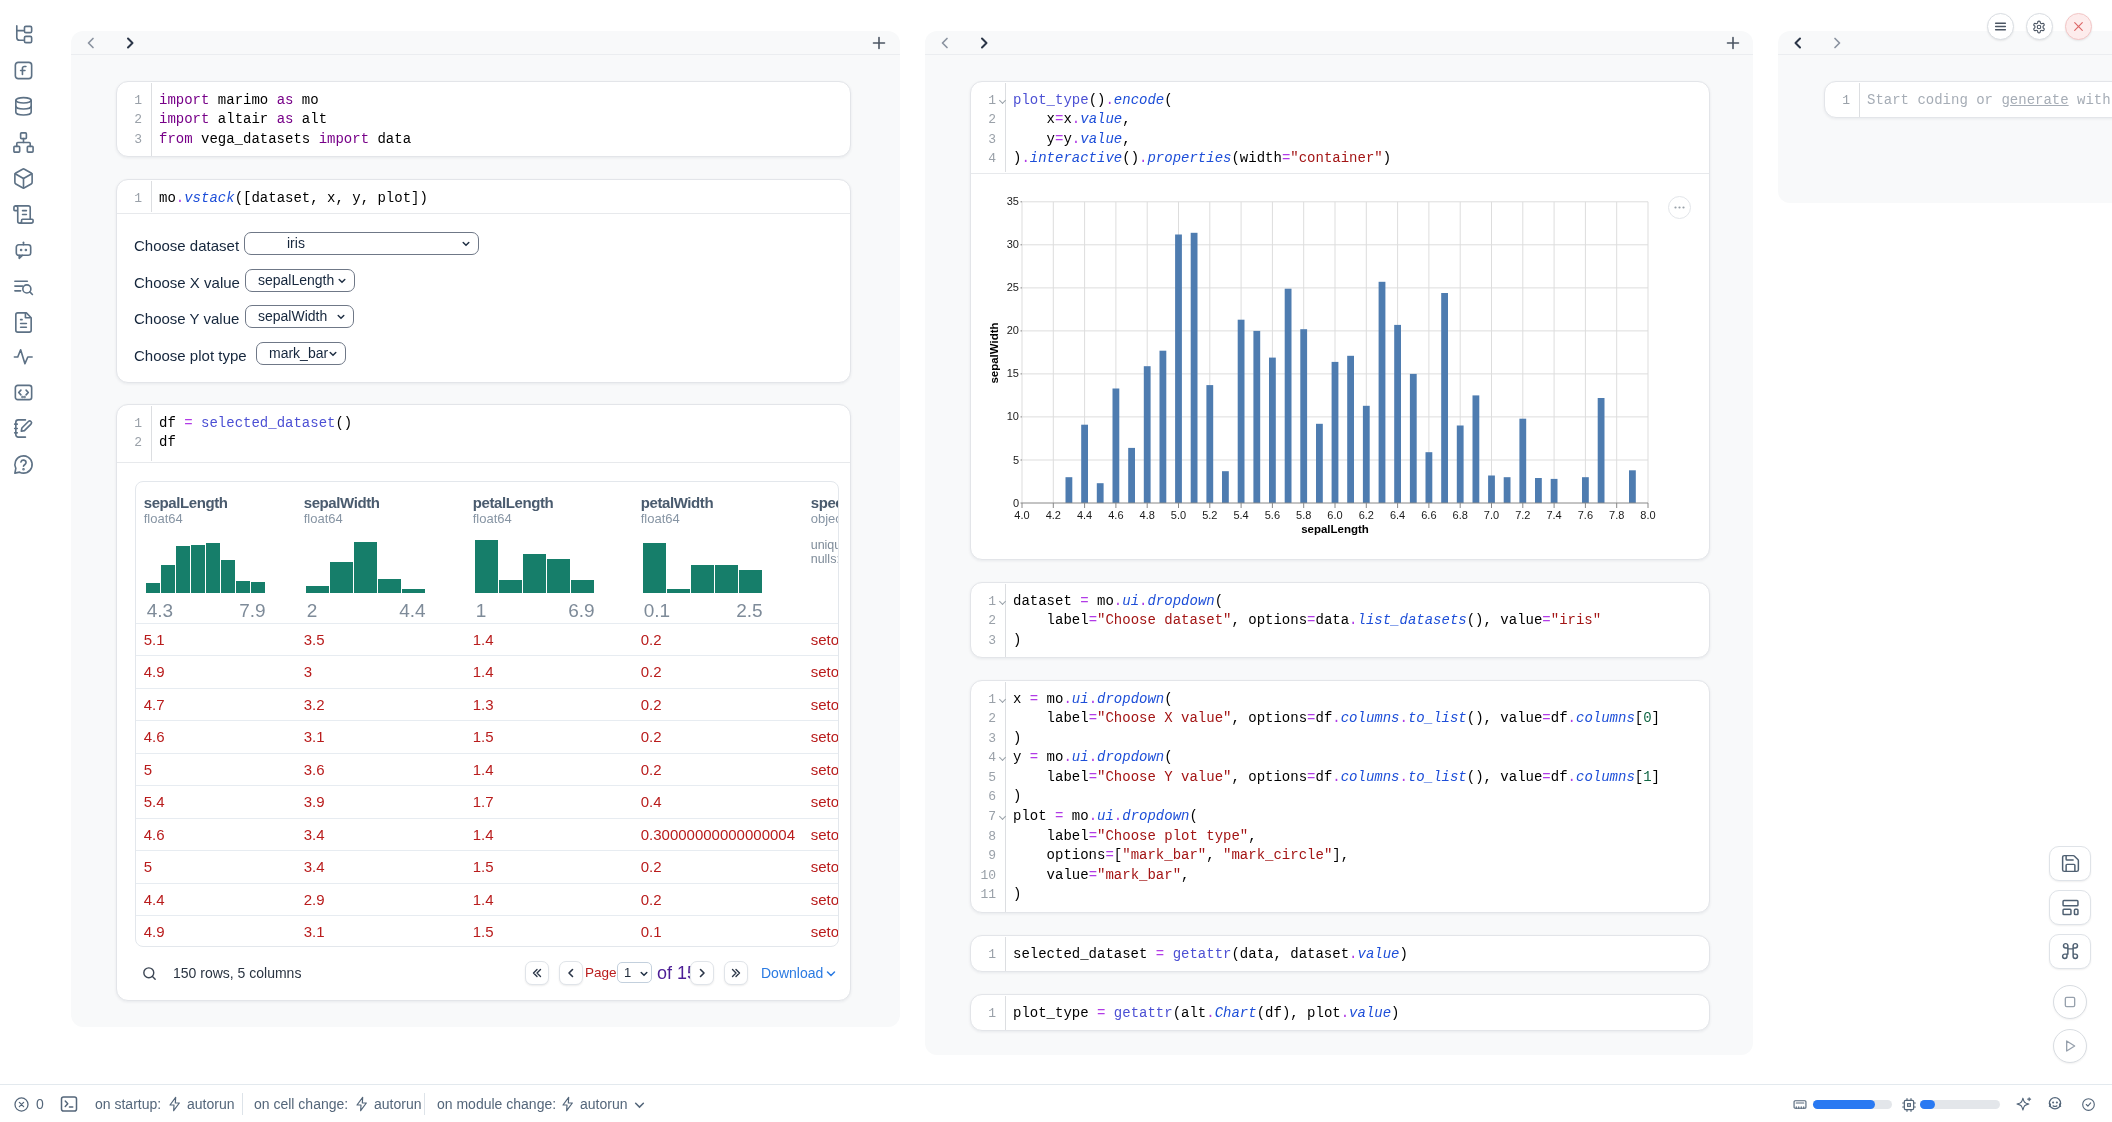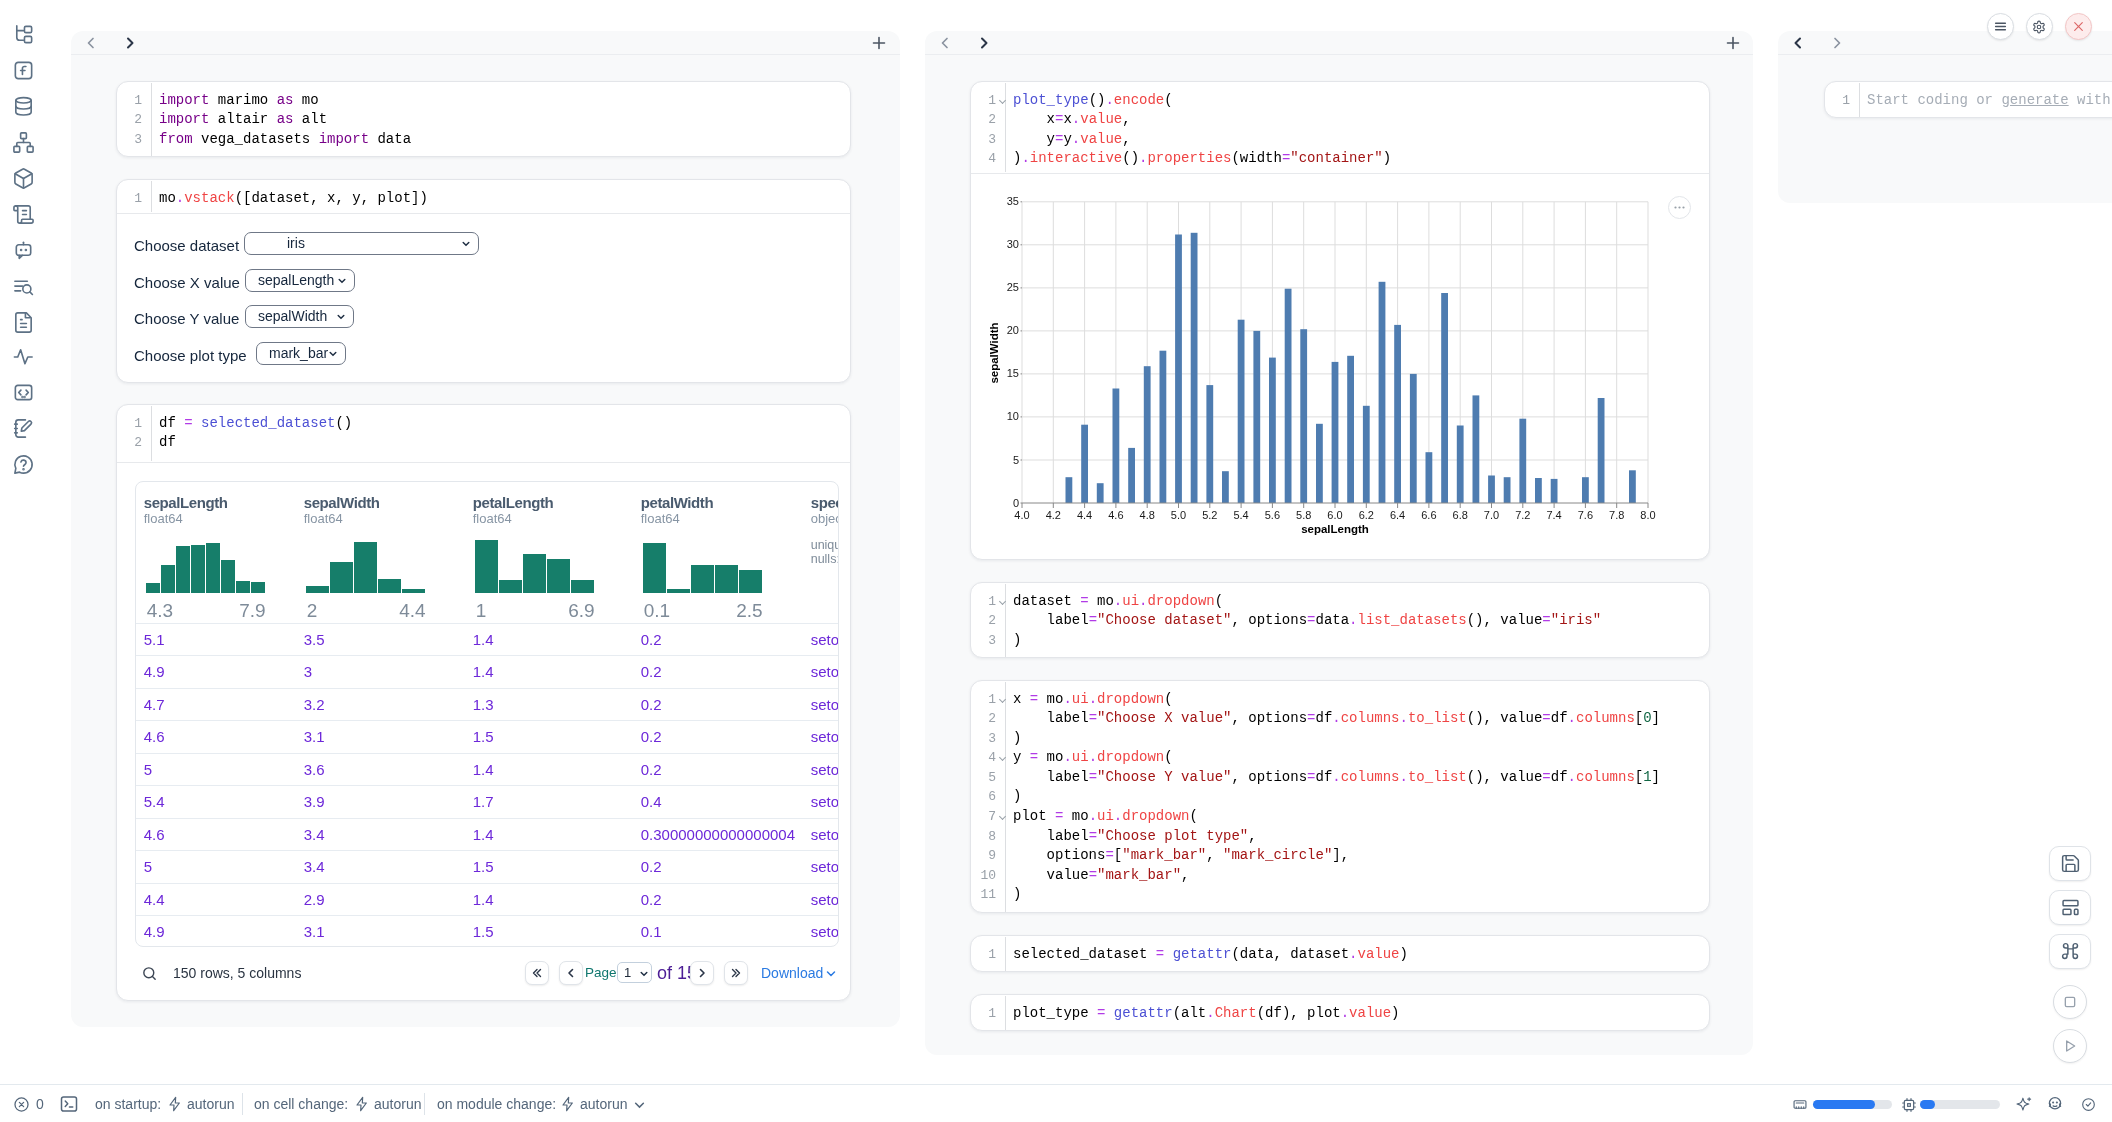--- a/index.html
+++ b/index.html
@@ -19,36 +19,36 @@
     font-family:"Liberation Mono", monospace; font-size:14px; line-height:19.6px; }
   .ln { flex:0 0 25px; text-align:right; color:#9aa1a9; font-size:13px; }
   .gs { flex:0 0 9px; }
   .cd { padding-left:8px; white-space:pre; color:#000; }
   .gline { position:absolute; width:1px; background:#dcdee1; left:34px; top:1px; }
   .fold { position:absolute; left:29px; top:7px; width:5px; height:5px;
     border-left:1.4px solid #99a1a9; border-bottom:1.4px solid #99a1a9; transform:rotate(-45deg); }
   .k { color:#770088; } 
   .s { color:#a31515; } 
   .f { color:#4c50d4; } 
-  .p { color:#ef4444; } 
+  .p { color:#1d4ed8;font-style:italic; } 
   .o { color:#b13be6; } 
   .n { color:#116644; } 
   .outsep { border-top:1px solid #e7e9ec; }
   
   .ddrow { position:absolute; height:23px; }
   .ddlabel { position:absolute; top:2px; font-size:15px; color:#15263c; line-height:23px; white-space:nowrap; }
   .ddsel { position:absolute; height:23px; background:#fff; border:1px solid #6f7887; border-radius:7px;
     font-size:14px; color:#15263c; line-height:21px; padding-left:12px; white-space:nowrap; }
   .ddsel .chev { position:absolute; right:8px; top:7px; width:8px; height:8px; }
   
   .thname { position:absolute; font-size:15px; font-weight:bold; color:#4a5b6e; letter-spacing:-0.4px; white-space:nowrap; }
   .thtype { position:absolute; font-size:13px; color:#8795a4; white-space:nowrap; }
   .axlab  { position:absolute; font-size:19px; color:#7e8b99; white-space:nowrap; }
   .trow { position:absolute; left:0; right:0; height:32.5px; border-top:1px solid #e7ecf1; }
-  .tcell { position:absolute; font-size:15px; color:#6d28d9; line-height:31.5px; white-space:nowrap; }
+  .tcell { position:absolute; font-size:15px; color:#b91c1c; line-height:31.5px; white-space:nowrap; }
   .pgbtn { position:absolute; width:24px; height:24px; background:#fff; border:1px solid #e0e4e9;
     border-radius:7px; box-shadow:0 1px 2px rgba(0,0,0,0.08); }
   .pgbtn svg { display:block; margin:5px auto 0; }
   
   #statusbar { position:absolute; left:0; right:0; bottom:0; height:38px; background:#fff;
     border-top:1px solid #e3e9ee; }
   .sbtext { position:absolute; font-size:14px; color:#54667a; line-height:38px; white-space:nowrap; }
   .sbsep { position:absolute; top:8px; height:22px; width:1px; background:#dde3e9; }
   
   .fbtn { position:absolute; left:2049px; width:42px; height:35px; background:#fff;
@@ -412,21 +412,21 @@
 <span class="pgbtn" style="left:408px;top:9px;">
         <svg width="12" height="12" viewBox="0 0 12 12">
           <path d="M6 2.5 L2.5 6 L6 9.5 M9.5 2.5 L6 6 L9.5 9.5" fill="none" stroke="#2b3648" stroke-width="1.4" stroke-linecap="round" stroke-linejoin="round"></path>
         </svg>
       </span>
 <span class="pgbtn" style="left:442px;top:9px;">
         <svg width="12" height="12" viewBox="0 0 12 12">
           <path d="M7.5 2.5 L4 6 L7.5 9.5" fill="none" stroke="#2b3648" stroke-width="1.6" stroke-linecap="round" stroke-linejoin="round"></path>
         </svg>
       </span>
-<span style="position:absolute;left:468px;top:0;line-height:42px;font-size:13.5px;color:#0f766e;">Page</span>
+<span style="position:absolute;left:468px;top:0;line-height:42px;font-size:13.5px;color:#b91c1c;">Page</span>
 <span style="position:absolute;left:500px;top:10px;width:35px;height:21px;border:1px solid #c3d0dd;border-radius:5px;font-size:13px;color:#1f2a3a;line-height:20px;padding-left:6px;">1<svg style="position:absolute;right:3px;top:7px;" width="8" height="8" viewBox="0 0 10 10">
           <path d="M1.5 3 L5 6.5 L8.5 3" fill="none" stroke="#1d2d42" stroke-width="1.8" stroke-linecap="round"></path>
         </svg></span>
 <span style="position:absolute;left:540px;top:0;line-height:42px;font-size:18px;color:#4c1d95;">of 15</span>
 <span class="pgbtn" style="left:573px;top:9px;">
         <svg width="12" height="12" viewBox="0 0 12 12">
           <path d="M4.5 2.5 L8 6 L4.5 9.5" fill="none" stroke="#2b3648" stroke-width="1.6" stroke-linecap="round" stroke-linejoin="round"></path>
         </svg>
       </span>
 <span class="pgbtn" style="left:607px;top:9px;">

